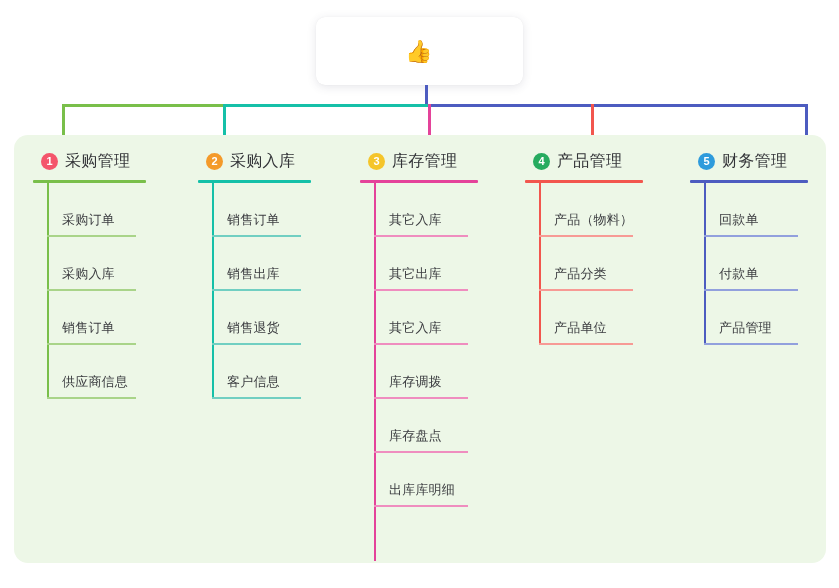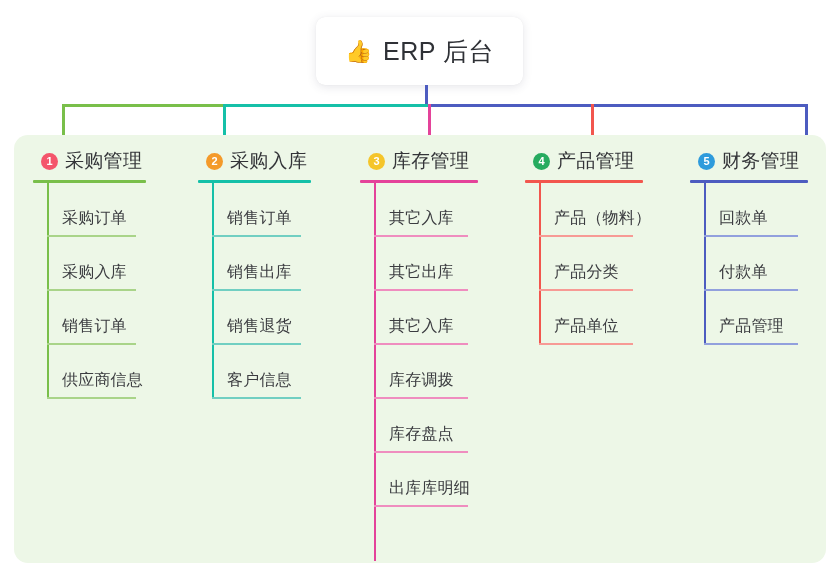--- a/index.html
+++ b/index.html
@@ -80,21 +80,21 @@
     height: 17px;
     border-radius: 50%;
     color: #ffffff;
     font-size: 11px;
     line-height: 17px;
     text-align: center;
     font-weight: bold;
     flex: 0 0 auto;
   }
   .col-title {
-    font-size: 19px;
+    font-size: 16px;
     color: #333438;
     white-space: nowrap;
     letter-spacing: 0.3px;
   }
   .head-rule {
     height: 3px;
     border-radius: 1px;
     margin-top: 7px;
   }
 
@@ -112,39 +112,38 @@
   }
   .leaf {
     position: relative;
     height: 54px;
     box-sizing: border-box;
   }
   .leaf .leaf-label {
     position: absolute;
     left: 15px;
     bottom: 8px;
-    font-size: 16px;
+    font-size: 13px;
     color: #3b3c40;
     white-space: nowrap;
     letter-spacing: 0.2px;
   }
   .leaf .leaf-rule {
     position: absolute;
     left: 0;
     bottom: 0;
     height: 2px;
   }
 </style>
 </head>
 <body>
 
 <div id="title-card">
   <div class="title-text">
     <span class="thumb">👍</span>
-    <span>ERP 后台</span>
   </div>
 </div>
 
 <div id="connectors">
     <div class="conn" style="left: 425px; top: 85px; width: 3px; height: 22px; background: rgb(77, 92, 192);"></div>
     <div class="conn" style="left: 62px; top: 104px; width: 164px; height: 3px; background: rgb(121, 191, 74);"></div>
     <div class="conn" style="left: 223px; top: 104px; width: 208px; height: 3px; background: rgb(21, 192, 168);"></div>
     <div class="conn" style="left: 428px; top: 104px; width: 166px; height: 3px; background: rgb(77, 92, 192);"></div>
     <div class="conn" style="left: 591px; top: 104px; width: 217px; height: 3px; background: rgb(77, 92, 192);"></div>
     <div class="conn" style="left: 62px; top: 104px; width: 3px; height: 45px; background: rgb(121, 191, 74);"></div>

